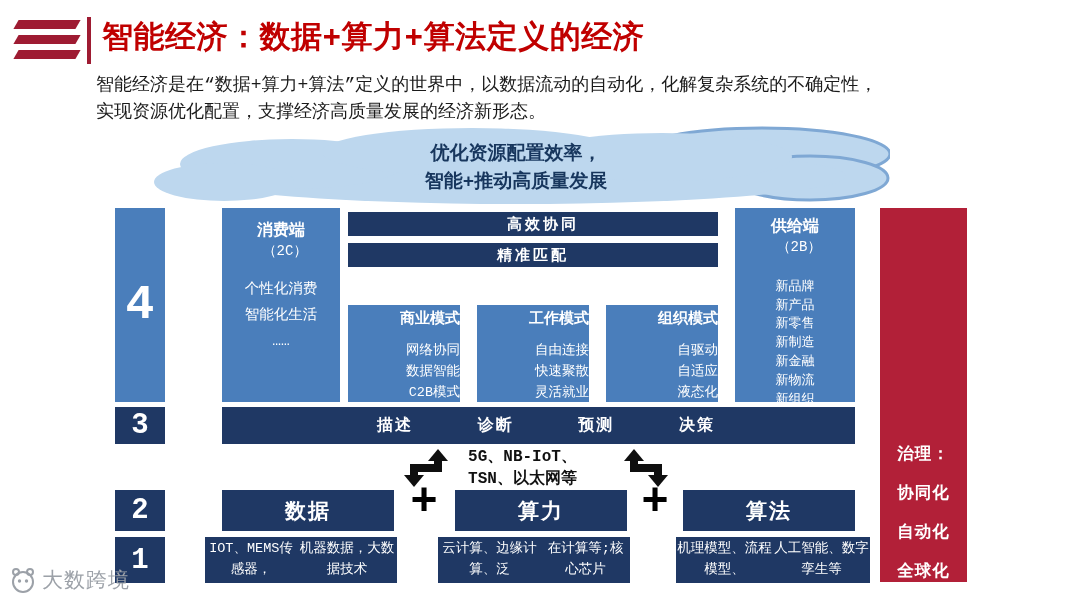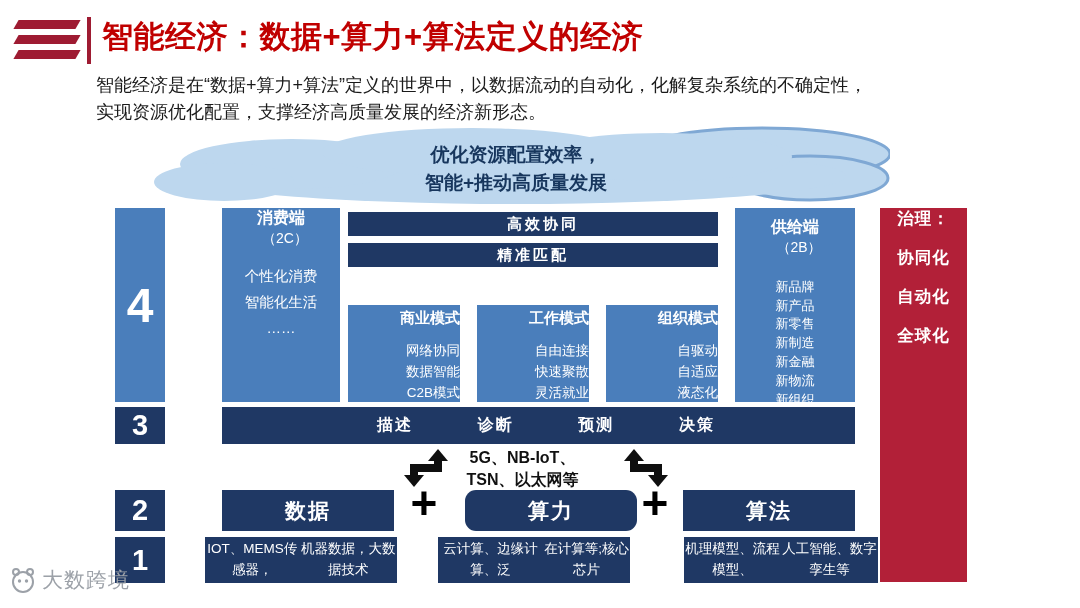--- a/index.html
+++ b/index.html
@@ -1,18 +1,18 @@
 <!DOCTYPE html>
 <html><head>
 <meta charset="utf-8">
 <style>
   * { margin:0; padding:0; box-sizing:border-box; }
   body { margin:0; background:#ffffff; }
   .slide { position:relative; width:1080px; height:596px; background:#ffffff; overflow:hidden;
-           font-family:Liberation Sans, sans-serif; }
+           font-family:Liberation Mono, monospace; }
   .abs { position:absolute; }
 
   
   .logo-bars { left:8px; top:20px; width:76px; }
   .logo-bars .bar { width:62px; height:9px; margin:0 0 6px 8px; background:#9E1B32; transform:skewX(-30deg); }
   .title-divider { left:87px; top:17px; width:4px; height:47px; background:#9E1B32; }
   .page-title { left:102px; top:16px; font-size:31px; font-weight:bold; color:#C00000;
                 letter-spacing:0.5px; white-space:nowrap; }
   .intro { left:96px; top:72px; width:930px; font-size:18px; color:#1a1a1a; line-height:1.52; }
 
@@ -25,21 +25,21 @@
   
   .numbox { left:115px; width:50px; color:#fff; font-weight:bold;
             display:flex; align-items:center; justify-content:center; }
   .num4 { top:208px; height:194px; background:#4A7EBB; font-size:48px; }
   .num3 { top:407px; height:37px; background:#1F3864; font-size:29px; }
   .num2 { top:490px; height:41px; background:#1F3864; font-size:29px; }
   .num1 { top:537px; height:46px; background:#1F3864; font-size:29px; }
 
   
   .side-box { top:208px; height:194px; background:#4A7EBB; color:#fff; text-align:center; }
-  .consumer-box { left:222px; width:118px; }
+  .consumer-box { left:222px; width:118px; padding-top:13px; }
   .supplier-box { left:735px; width:120px; padding-top:9px; }
   .side-title { font-size:16px; font-weight:bold; line-height:1.3; }
   .side-sub { font-size:14px; line-height:1.35;margin-left:8px; }
   .consumer-items { margin-top:15px; font-size:14.5px; line-height:1.8; }
   .supplier-items { margin-top:21px; font-size:13px; line-height:1.45; }
 
   .sync-bar { left:348px; width:370px; height:24px; background:#1F3864; color:#fff;
               font-size:15px; font-weight:bold; letter-spacing:3px;
               display:flex; align-items:center; justify-content:center; }
   .bar0 { top:212px;padding-left:20px; } .bar1 { top:243px; } .bar2 { top:274px; }
@@ -59,36 +59,36 @@
   .net-text { left:440px; top:447px; width:165px; text-align:center; color:#111;
               font-size:16px; font-weight:600; line-height:1.35; }
   .net-arrow { top:448px; width:54px; height:40px; }
   .arrow-left { left:398px; }
   .arrow-right { left:620px; transform:scaleX(-1); }
 
   
   .layer2-box { top:490px; width:172px; height:41px; background:#1F3864; color:#fff;
                 font-size:21px; font-weight:bold; letter-spacing:2px;
                 display:flex; align-items:center; justify-content:center; }
-  .l2b0 { left:222px; } .l2b1 { left:465px;border-radius:11px; } .l2b2 { left:683px; }
+  .l2b0 { left:222px; } .l2b1 { left:455px; } .l2b2 { left:683px; }
   .plus { top:480px; width:44px; text-align:center; font-size:46px; font-weight:bold;
           color:#000; line-height:1; }
   .plus0 { left:402px; } .plus1 { left:633px; }
 
   
   .layer1-box { top:537px; height:46px; background:#1F3864; color:#fff; font-size:13.5px;
                 line-height:1.55; display:flex; flex-direction:row; align-items:center;
                 justify-content:center; text-align:center; }
   .l1b0 { left:205px; width:192px; }
   .l1b1 { left:438px; width:192px; }
-  .l1b2 { left:676px; width:194px;margin-left:8px; }
+  .l1b2 { left:676px; width:194px; }
 
   
   .governance { left:880px; top:208px; width:87px; height:374px; background:#B22038; color:#fff;
-                display:flex; flex-direction:column; align-items:center; justify-content:flex-start;
+                display:flex; flex-direction:column; align-items:center; justify-content:flex-end;
                 gap:17px; font-size:16.5px; font-weight:bold; letter-spacing:1px; }
 
   
   .watermark { left:10px; top:566px; display:flex; align-items:center; gap:6px; color:#9CA1A8; }
   .watermark-text { font-size:21px; letter-spacing:1px; }
 </style>
 </head>
 <body>
 
 <div class="slide">

